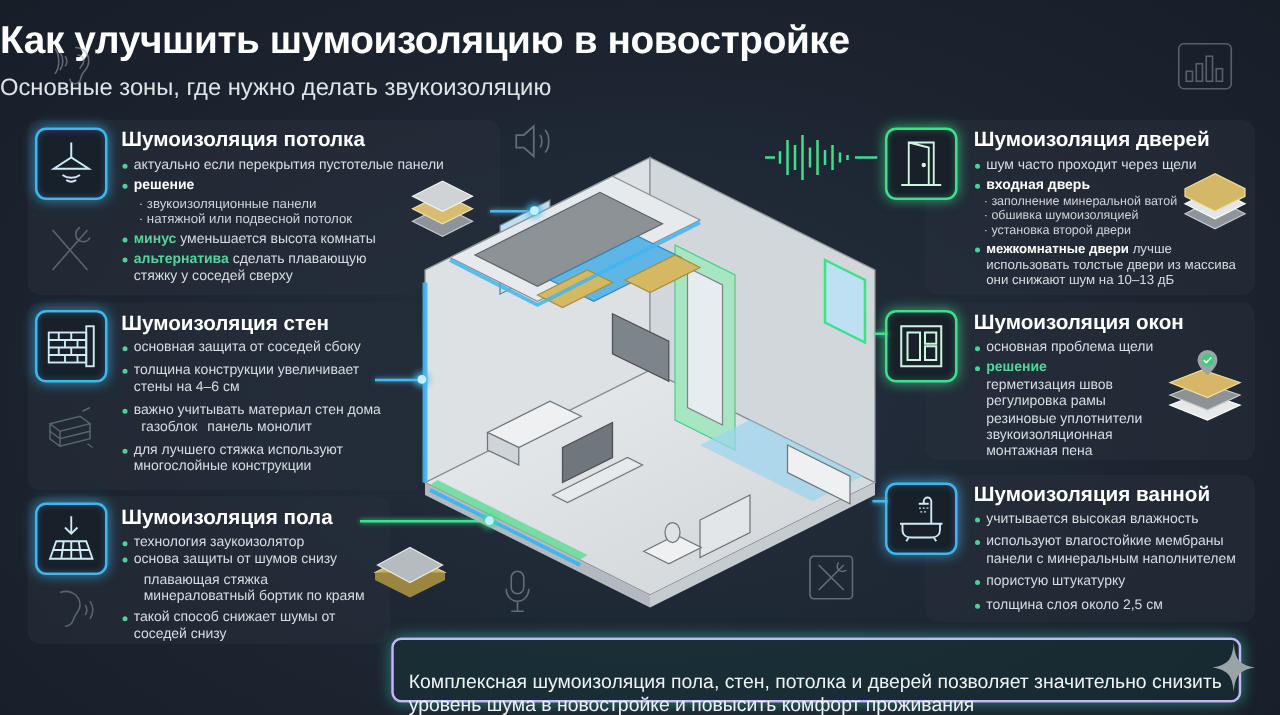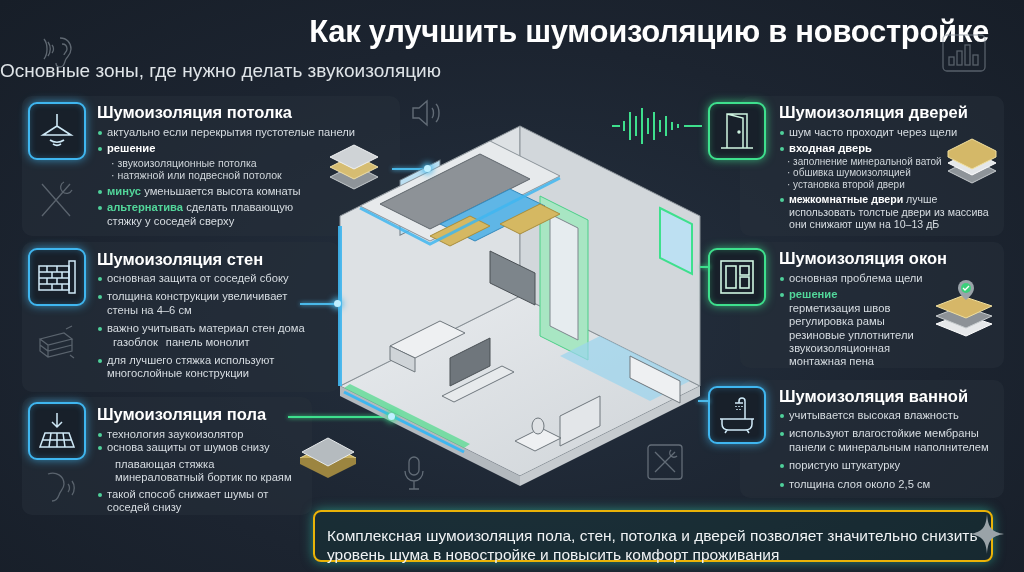--- a/index.html
+++ b/index.html
@@ -1,34 +1,34 @@
 <!DOCTYPE html>
 <html><head>
 <meta charset="utf-8">
 <style>
 *{box-sizing:border-box;margin:0;padding:0}
 html,body{width:1024px;height:572px;overflow:hidden}
 body{background:#1c2430;font-family:"Liberation Sans","DejaVu Sans",sans-serif;color:#e8ecef;position:relative}
 .bg{position:absolute;inset:0;background:radial-gradient(ellipse at 50% 55%,#253140 0%,#1c2430 60%,#171e28 100%)}
-.title{position:absolute;top:14px;left:0;width:989px;text-align:right;font-size:31px;font-weight:bold;color:#fff;letter-spacing:-0.3px}
+.title{position:absolute;top:14px;left:0;width:989px;text-align:left;font-size:31px;font-weight:bold;color:#fff;letter-spacing:-0.3px}
 .subtitle{position:absolute;top:60px;left:0;width:1024px;text-align:left;font-size:19px;color:#dfe4e8}
 .deco{position:absolute;opacity:.55}
 .panel{position:absolute;background:rgba(38,47,58,.55);border-radius:10px}
 .ibox{position:absolute;width:58px;height:58px;border-radius:9px;border:2px solid #3fb6f0;box-shadow:0 0 10px rgba(63,182,240,.7),inset 0 0 6px rgba(63,182,240,.3);background:#18202a;display:flex;align-items:center;justify-content:center}
 .ibox.green{border-color:#3ee08d;box-shadow:0 0 10px rgba(62,224,141,.7),inset 0 0 6px rgba(62,224,141,.3)}
 .h{position:absolute;font-size:16.5px;font-weight:bold;color:#fff;white-space:nowrap}
 .list{position:absolute;font-size:11.2px;line-height:13.4px;color:#d7dde2}
 .list .b{position:relative;padding-left:10px;margin-bottom:3px}
 .list .b::before{content:"";position:absolute;left:1px;top:5px;width:4px;height:4px;border-radius:50%;background:#4fd09a}
 .list .sub{padding-left:14px;color:#cfd5da;font-size:10.6px;line-height:12.6px}
 .list .sub::before{content:"· "}
 .list .plain{padding-left:18px;font-size:11.2px}
 .strong{font-weight:bold;color:#fff}
 .accent{color:#52d69a;font-weight:bold}
-.footer{position:absolute;left:313px;top:510px;width:680px;height:52px;border:2px solid #eab308;border-radius:8px;background:rgba(20,60,60,.35);box-shadow:0 0 12px rgba(51,214,176,.55);padding:14px 12px;font-size:15.5px;line-height:19px;color:#f0f3f5}
+.footer{position:absolute;left:313px;top:510px;width:680px;height:52px;border:2px solid #c4b5fd;border-radius:8px;background:rgba(20,60,60,.35);box-shadow:0 0 12px rgba(51,214,176,.55);padding:24px 12px;font-size:15.5px;line-height:19px;color:#f0f3f5}
 .star{position:absolute;left:970px;top:514px}
 .connector{position:absolute;height:2px;background:#4ab8e8;box-shadow:0 0 4px #4ab8e8}
 .connector.g{background:#3ee08d;box-shadow:0 0 4px #3ee08d}
 .dot{position:absolute;width:7px;height:7px;border-radius:50%;background:#bff0ff;box-shadow:0 0 6px 2px #4ab8e8}
 </style>
 </head>
 <body>
 
 <div class="bg"></div>
 
@@ -72,21 +72,21 @@
     <path d="M20 3v12M6 24l14-9 14 9zM13 29c4 3 10 3 14 0M16 33c3 2 5 2 8 0"></path>
   </svg>
 </div>
 <svg class="deco" style="left:38px;top:180px" width="36" height="40" viewBox="0 0 36 40" fill="none" stroke="#8a949d" stroke-width="1.3">
   <path d="M4 4l28 32M32 4L4 36M26 2a6 6 0 1 0 8 8"></path>
 </svg>
 <div class="h" style="left:97px;top:103px">Шумоизоляция потолка</div>
 <div class="list" style="left:97px;top:126px;width:290px">
   <div class="b">актуально если перекрытия пустотелые панели</div>
   <div class="b" style="margin-bottom:1px"><span class="strong">решение</span></div>
-  <div class="sub">звукоизоляционные потолка</div>
+  <div class="sub">звукоизоляционные панели</div>
   <div class="sub" style="margin-bottom:3px">натяжной или подвесной потолок</div>
   <div class="b"><span class="accent">минус</span><span> уменьшается высота комнаты</span></div>
   <div class="b" style="width:210px"><span class="accent">альтернатива</span><span> сделать плавающую стяжку у соседей сверху</span></div>
 </div>
 
 <svg style="position:absolute;left:326px;top:143px" width="56" height="48" viewBox="0 0 56 48">
   <path d="M4 34l24-12 24 12-24 12z" fill="#8e9499" stroke="#c5cacd"></path>
   <path d="M4 24l24-12 24 12-24 12z" fill="#d6bd72" stroke="#efdfa8"></path>
   <path d="M4 14l24-12 24 12-24 12z" fill="#cfd3d6" stroke="#f0f2f3"></path>
 </svg>

